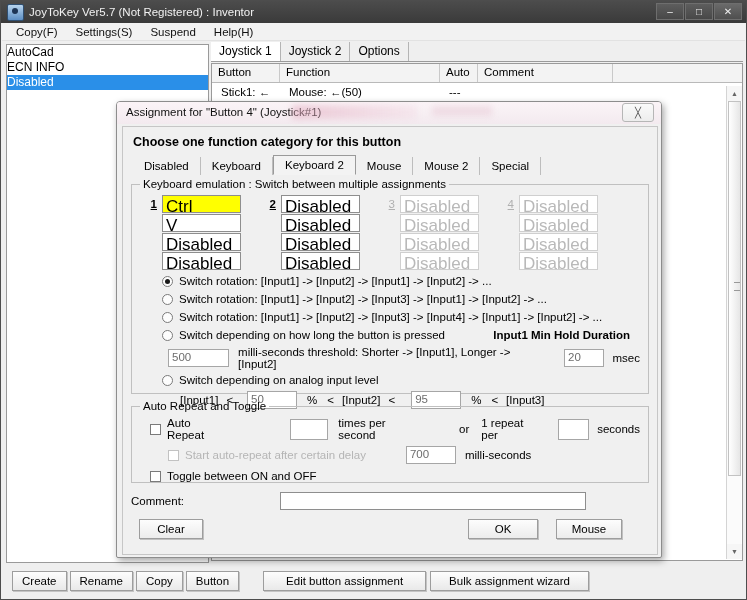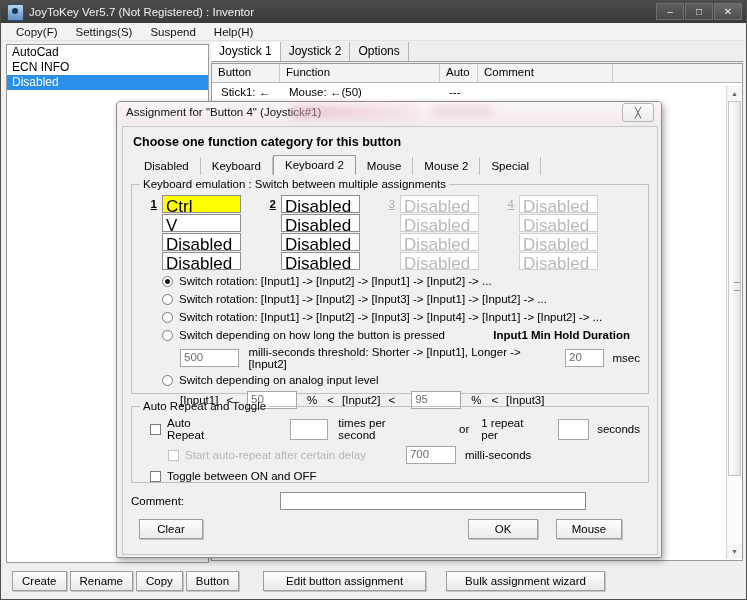--- a/index.html
+++ b/index.html
@@ -83,21 +83,20 @@
     position: absolute; left: 5px; top: 43px;
     width: 203px; height: 519px;
     background: #ffffff;
     border: 1px solid #9a9a9a;
     box-sizing: border-box;
     font-size: 12px;
     overflow: hidden;
   }
   .profile-item {
     height: 15px; line-height: 15px;
-    padding-left: 5px;
     color: #000;
     white-space: nowrap;
   }
   .profile-item.selected {
     background: #2a8fe8;
     color: #ffffff;
   }
 
   
   .right-pane {
@@ -481,21 +480,21 @@
       </div>
     </div>
 
     <div class="bottombar">
       <div class="btn">Create</div>
       <div class="btn">Rename</div>
       <div class="btn">Copy</div>
       <div class="btn">Button</div>
       <div class="gap"></div>
       <div class="btn" style="padding:3px 22px">Edit button assignment</div>
-      <div class="btn" style="padding:3px 18px;margin-left:20px">Bulk assignment wizard</div>
+      <div class="btn" style="padding:3px 18px;margin-left:4px">Bulk assignment wizard</div>
     </div>
   </div>
 
   <div class="dialog">
     <div class="dlg-title">
       <span>Assignment for "Button 4" (Joystick#1)</span>
       <div class="dlg-close">╳</div>
     </div>
 
     <div class="dlg-body">
@@ -570,21 +569,21 @@
         <div class="radio-row">
           <span class="radio"></span>
           <span>Switch rotation: [Input1] -&gt; [Input2] -&gt; [Input3] -&gt; [Input4] -&gt; [Input1] -&gt; [Input2] -&gt; ...</span>
         </div>
         <div class="radio-row" style="position:relative">
           <span class="radio"></span>
           <span>Switch depending on how long the button is pressed</span>
           <span class="hold-label">Input1 Min Hold Duration</span>
         </div>
 
-        <div class="row-inline" style="margin-left:40px;position:relative">
+        <div class="row-inline" style="margin-left:28px;position:relative">
           <span class="num-in" style="width:62px">500</span>
           <span style="margin-left:9px">milli-seconds threshold: Shorter -&gt; [Input1], Longer -&gt; [Input2]</span>
           <span class="num-in" style="width:40px;margin-left:17px">20</span>
           <span style="margin-left:9px">msec</span>
         </div>
 
         <div class="radio-row">
           <span class="radio"></span>
           <span>Switch depending on analog input level</span>
         </div>

